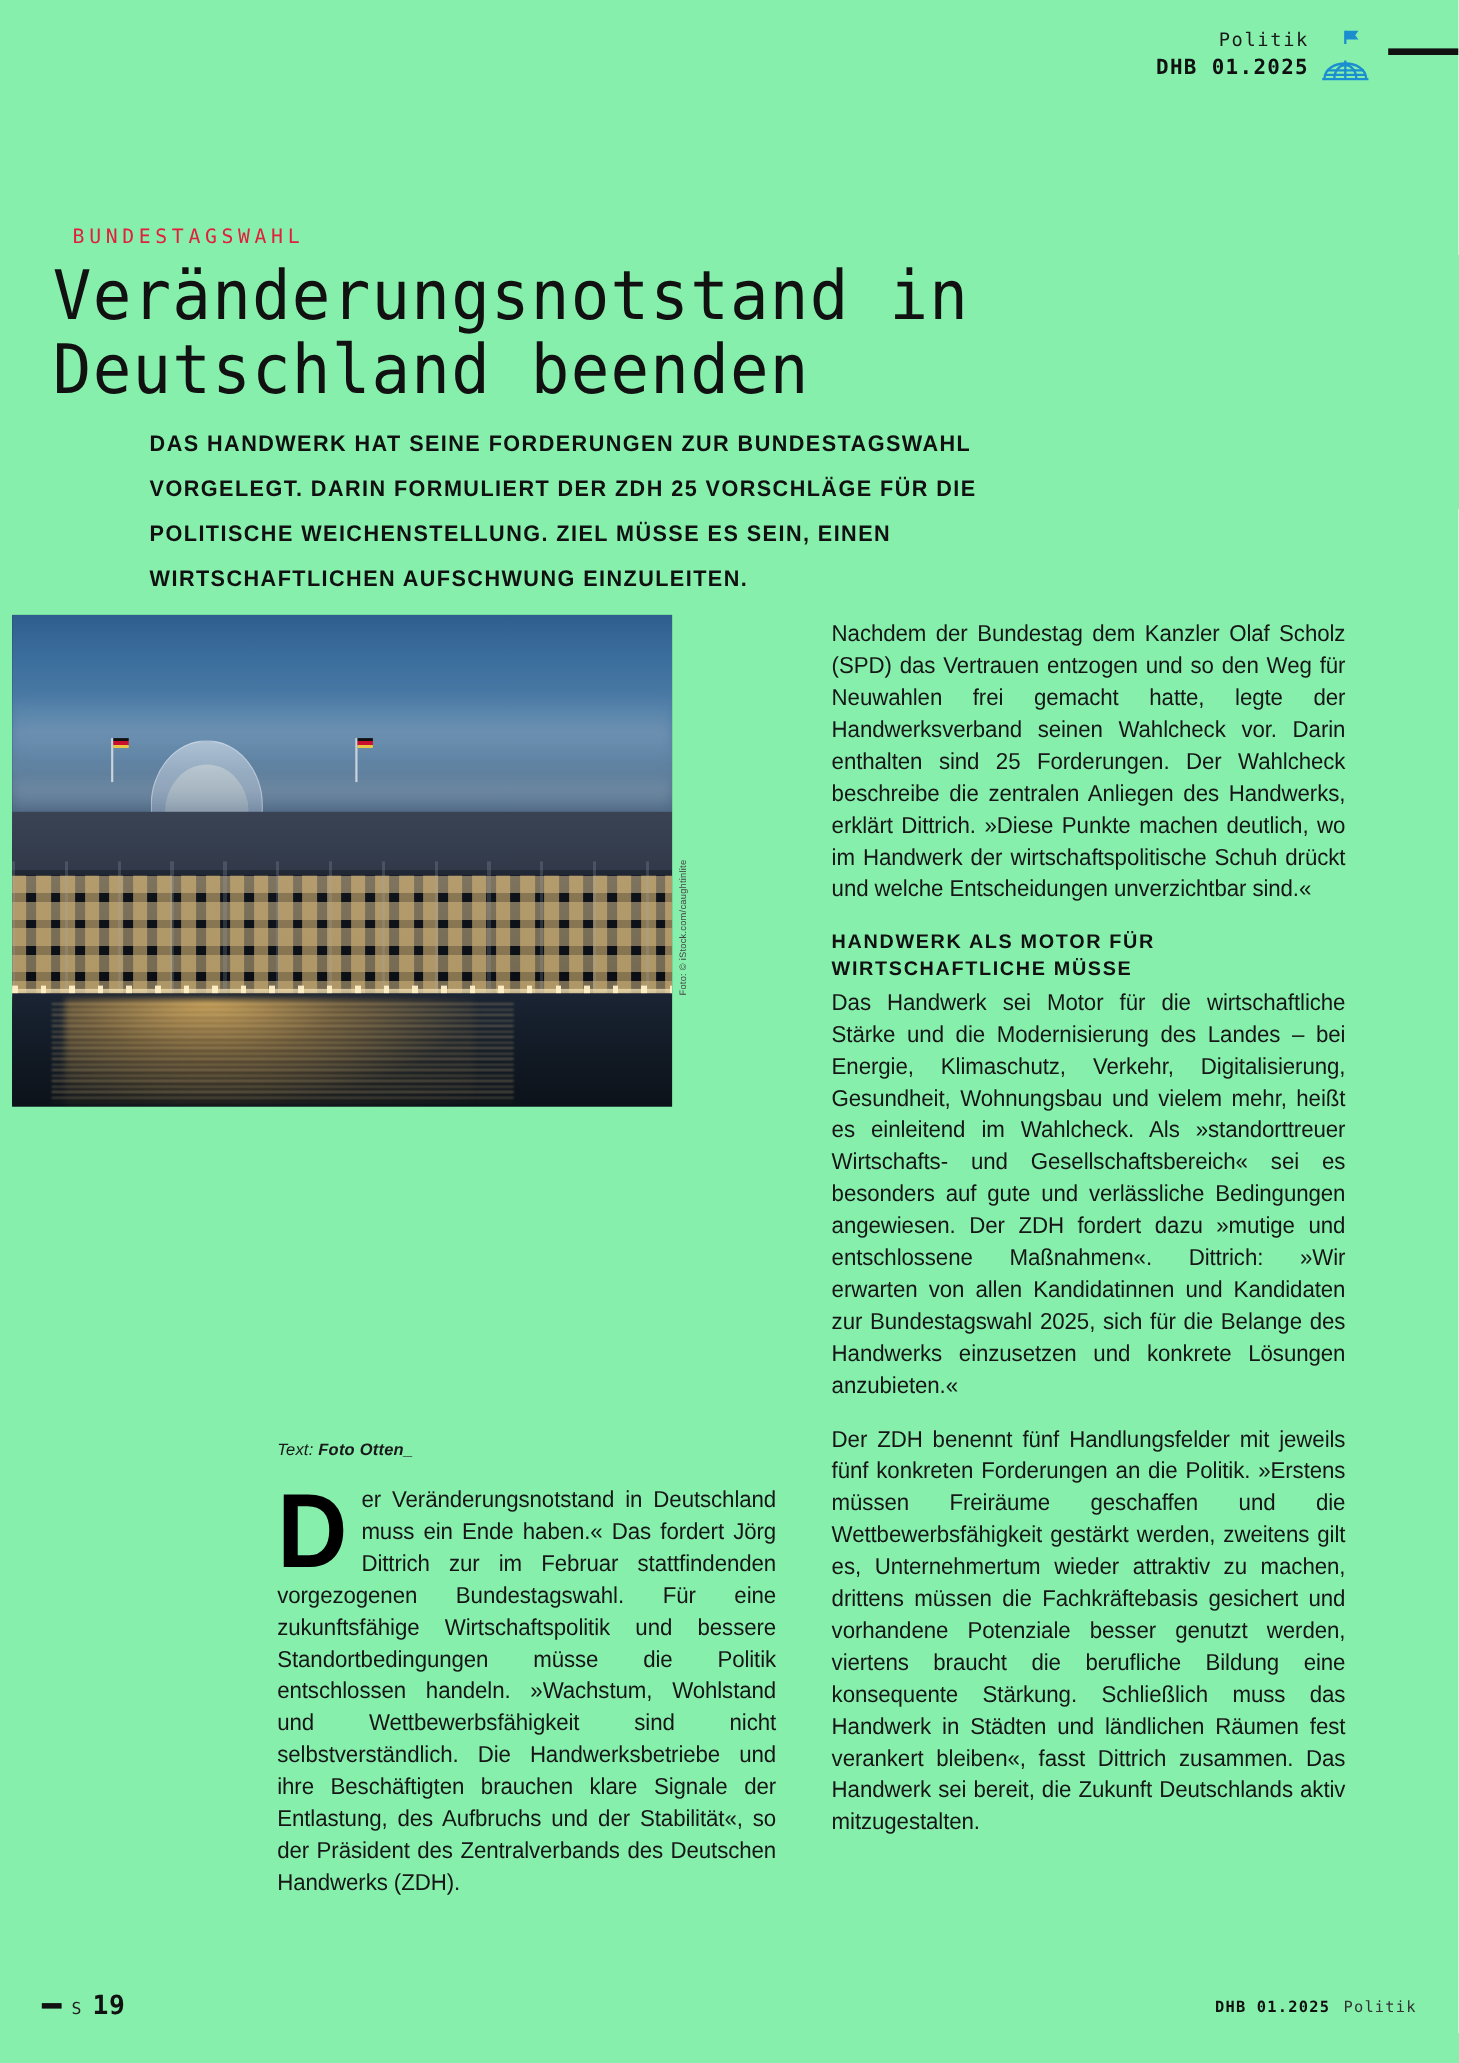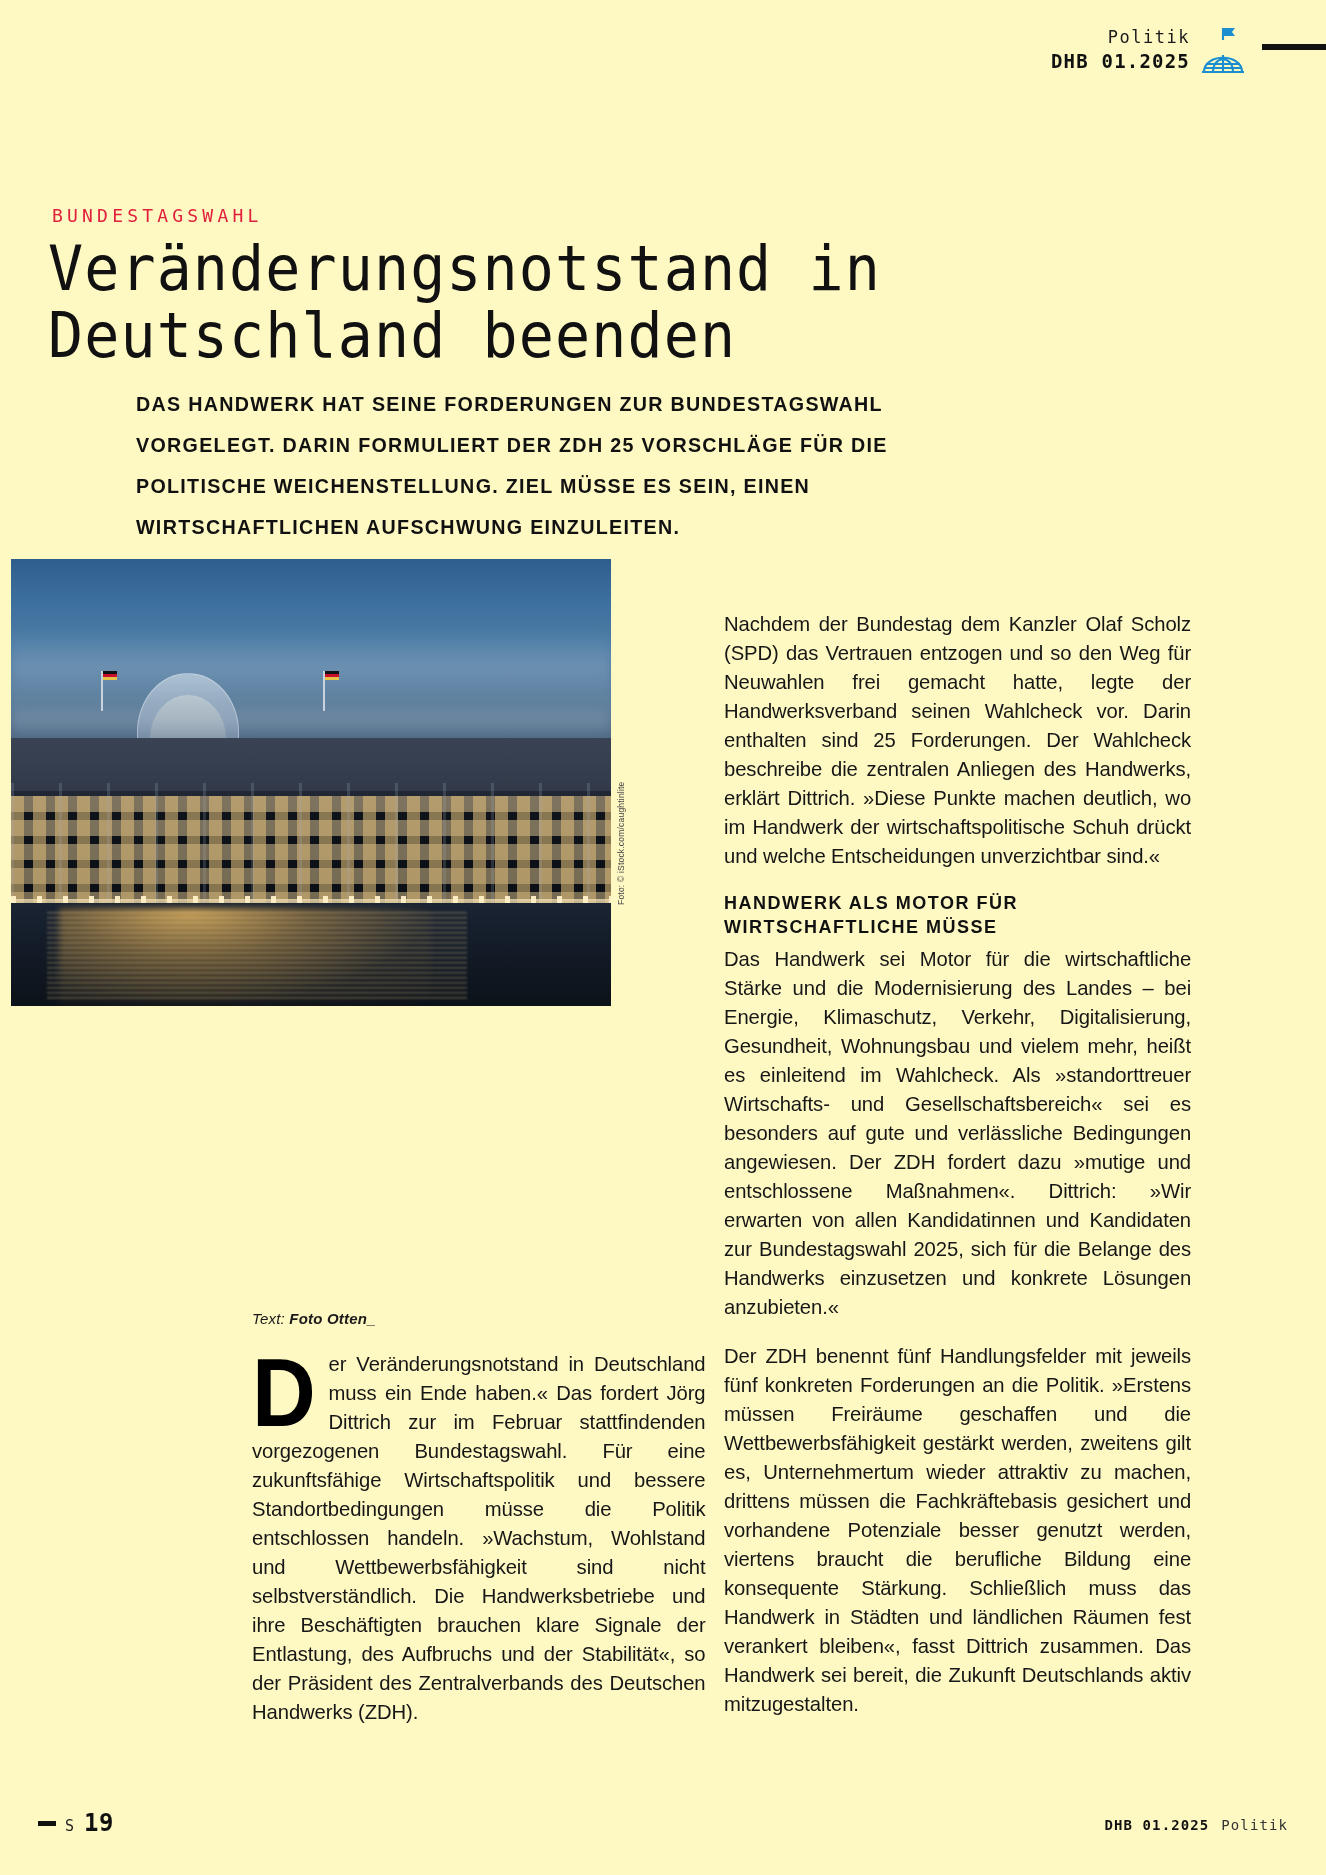--- a/index.html
+++ b/index.html
@@ -6,21 +6,21 @@
   html, body {
     width: 1326px;
     height: 1875px;
     background: #ffffff;
     font-family: "Liberation Sans", sans-serif;
   }
   .page {
     position: relative;
     width: 1326px;
     height: 1875px;
-    background: #fef9c3;
+    background: #86efac;
     overflow: hidden;
   }
 
   
   .masthead {
     position: absolute;
     top: 22px;
     right: 0px;
     display: flex;
     align-items: flex-start;
@@ -53,21 +53,21 @@
     width: 64px;
     height: 6px;
     background: #111;
     margin-left: 16px;
     margin-top: 22px;
   }
 
   
   .kicker {
     position: absolute;
-    left: 52px;
+    left: 66px;
     top: 205px;
     font-family: "DejaVu Sans Mono", monospace;
     font-size: 18px;
     font-weight: 500;
     letter-spacing: 4.2px;
     color: #e0203c;
   }
   .headline {
     position: absolute;
     left: 48px;
@@ -201,24 +201,23 @@
     color: #444;
     letter-spacing: 0.2px;
     white-space: nowrap;
     transform: rotate(-90deg);
     transform-origin: left top;
   }
 
   
   .col-right {
     position: absolute;
-    left: 724px;
+    left: 756px;
     top: 563px;
     width: 484px;
-    margin-top: 47px;
   }
   .col-left {
     position: absolute;
     left: 252px;
     top: 1350px;
     width: 470px;
   }
   .body-p, .col-right p, .col-left p {
     font-family: "Liberation Sans Narrow", "Liberation Sans", sans-serif;
     font-size: 21px;

